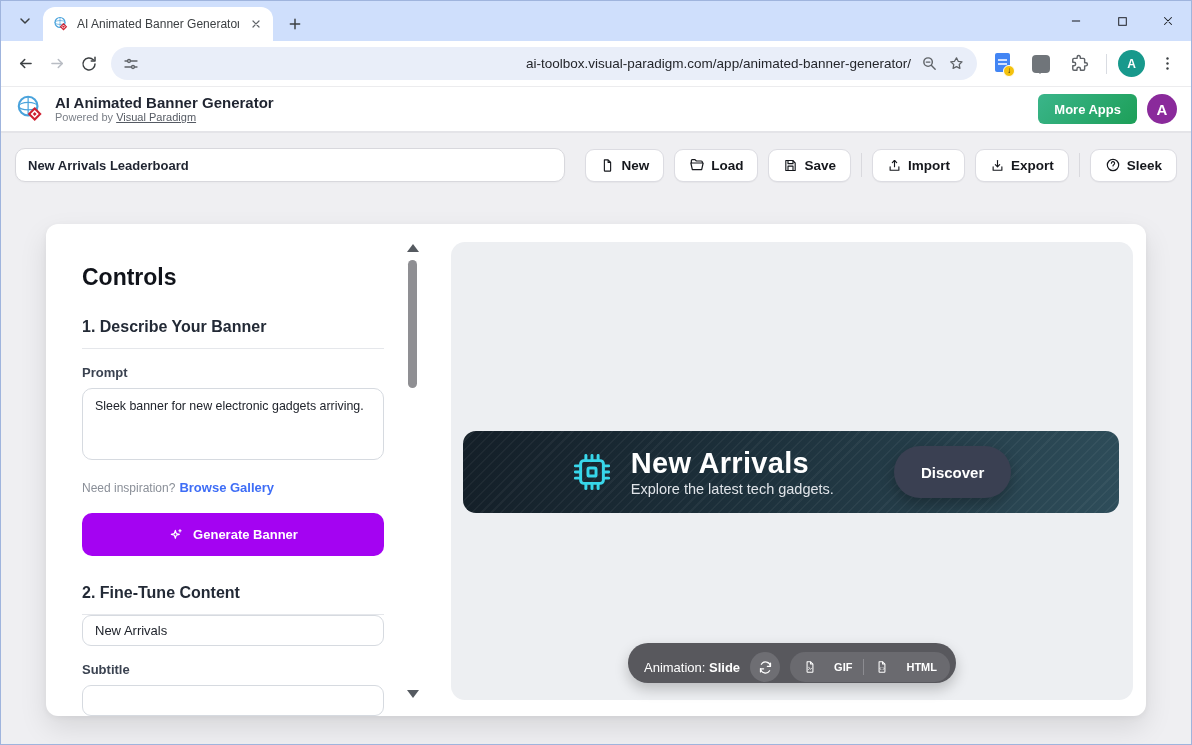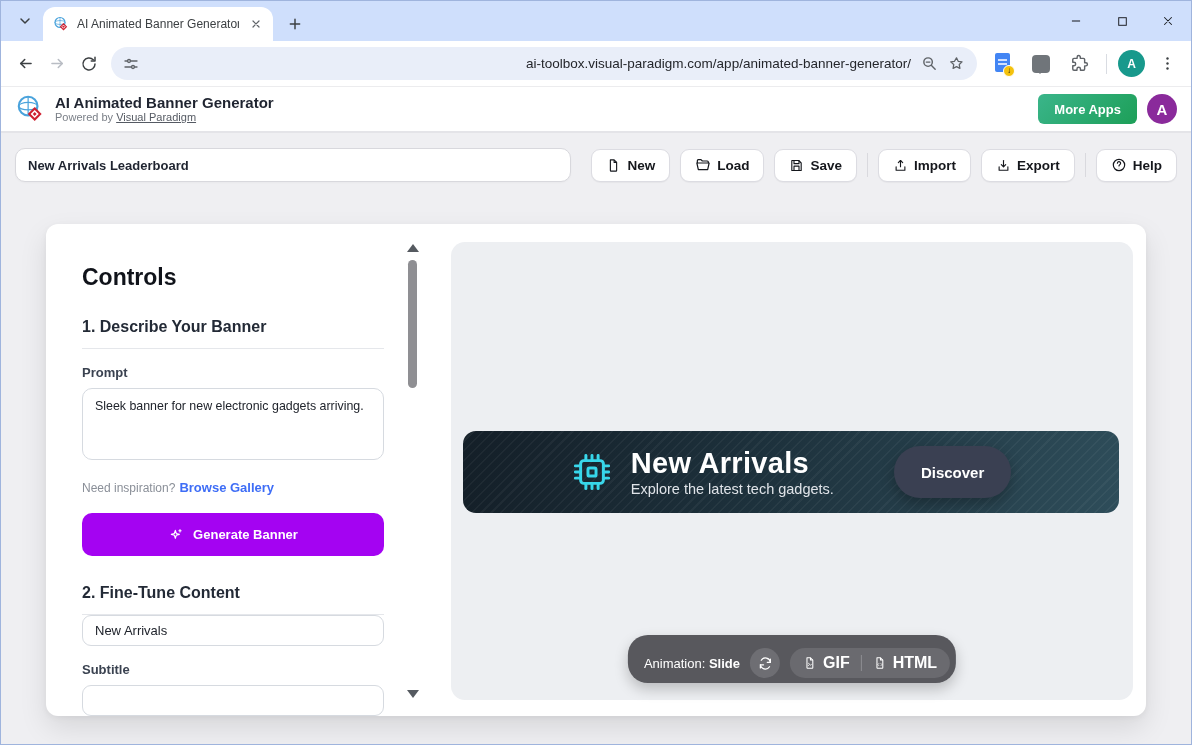--- a/index.html
+++ b/index.html
@@ -76,26 +76,26 @@
   
   .preview-panel { position:absolute; left:405px; top:18px; width:682px; height:458px; background:#edeff2; border-radius:14px; }
   .banner { position:absolute; left:12px; right:14px; top:189px; height:82px; border-radius:13px; background:linear-gradient(100deg,#141f28 0%, #1d313c 45%, #2e4d5a 100%); display:flex; align-items:center; justify-content:center; gap:18px; overflow:hidden; }
   .banner::after { content:""; position:absolute; inset:0; background:repeating-linear-gradient(135deg, rgba(255,255,255,.045) 0 1.5px, transparent 1.5px 7px); pointer-events:none; }
   .banner-icon { flex:0 0 auto; display:flex; color:#36d6ea; }
   .banner-text { display:flex; flex-direction:column; }
   .banner-title { font-size:29px; font-weight:800; color:#ffffff; line-height:32px; letter-spacing:.3px; }
   .banner-subtitle { font-size:14.5px; color:#dfe3e8; margin-top:2px; }
   .discover-btn { margin-left:42px; height:52px; padding:0 27px; border:none; border-radius:26px; background:#3a4052; color:#fff; font-size:15px; font-weight:700; display:flex; align-items:center; font-family:inherit; box-shadow:0 6px 14px rgba(0,0,0,.28); position:relative; z-index:1; }
 
-  .preview-bar { position:absolute; left:50%; transform:translateX(-50%); bottom:17px; height:48px; background:#58585d; border-radius:20px; display:flex; align-items:center; padding:8px 6px 0 16px; gap:10px; box-shadow:0 6px 14px rgba(0,0,0,.22); }
+  .preview-bar { position:absolute; left:50%; transform:translateX(-50%); bottom:17px; height:40px; background:#58585d; border-radius:20px; display:flex; align-items:center; padding:8px 6px 0 16px; gap:10px; box-shadow:0 6px 14px rgba(0,0,0,.22); }
   .anim-text { font-size:13px; color:#fff; white-space:nowrap; }
   .anim-value { font-weight:700; }
   .refresh-btn { width:30px; height:30px; border-radius:50%; border:none; background:#6e6e73; color:#fff; display:flex; align-items:center; justify-content:center; }
   .export-pill { height:30px; background:#6a6a6f; border-radius:15px; display:flex; align-items:center; padding:0 13px; gap:11px; }
-  .pill-btn { display:flex; align-items:center; gap:6px; color:#fff; font-size:16px; font-weight:600; background:none; border:none; font-family:inherit; }
+  .pill-btn { display:flex; align-items:center; gap:17px; color:#fff; font-size:11px; font-weight:600; background:none; border:none; font-family:inherit; }
   .pill-sep { width:1px; height:16px; background:#8d8d92; }
 
   svg { display:block; }
 </style>
 </head>
 <body>
 
 <div class="window">
 
   <div class="tabstrip">
@@ -313,21 +313,21 @@
       </button>
       <div class="group-sep"></div>
       <button class="tool-btn">
         <span>
             <svg width="16" height="16" viewBox="0 0 24 24" fill="none" stroke="#15171c" stroke-width="1.8" stroke-linecap="round">
               <circle cx="12" cy="12" r="8.5"></circle>
               <path d="M9.6 9.3a2.4 2.4 0 1 1 3.5 2.2c-.8.4-1.1.9-1.1 1.9"></path>
               <circle cx="12" cy="16.6" r="0.6" fill="#15171c" stroke="none"></circle>
             </svg>
           </span>
-        <span>Help</span>
+        <span>Sleek</span>
       </button>
     </div>
   </div>
 
   <div class="main-card">
 
     <div class="controls-panel">
       <div class="controls-heading">Controls</div>
       <div class="section-heading">1. Describe Your Banner</div>
       <div class="field-label">Prompt</div>

